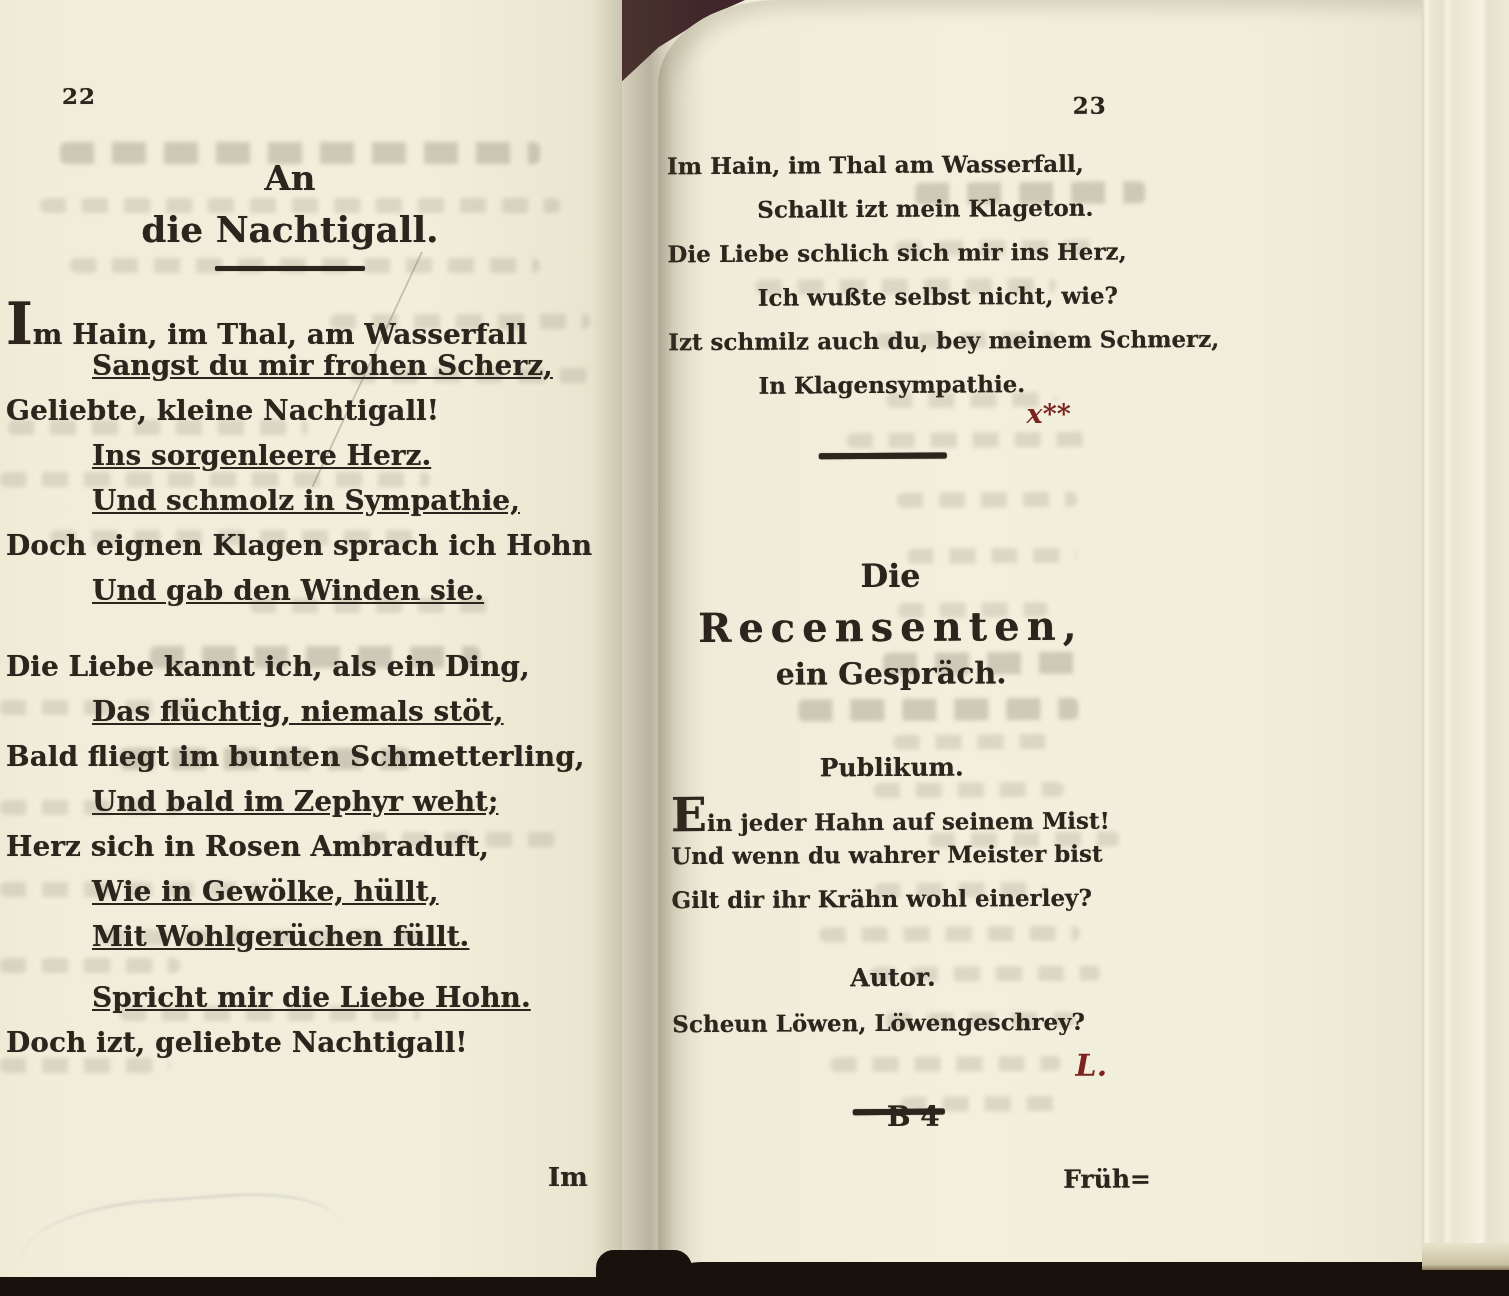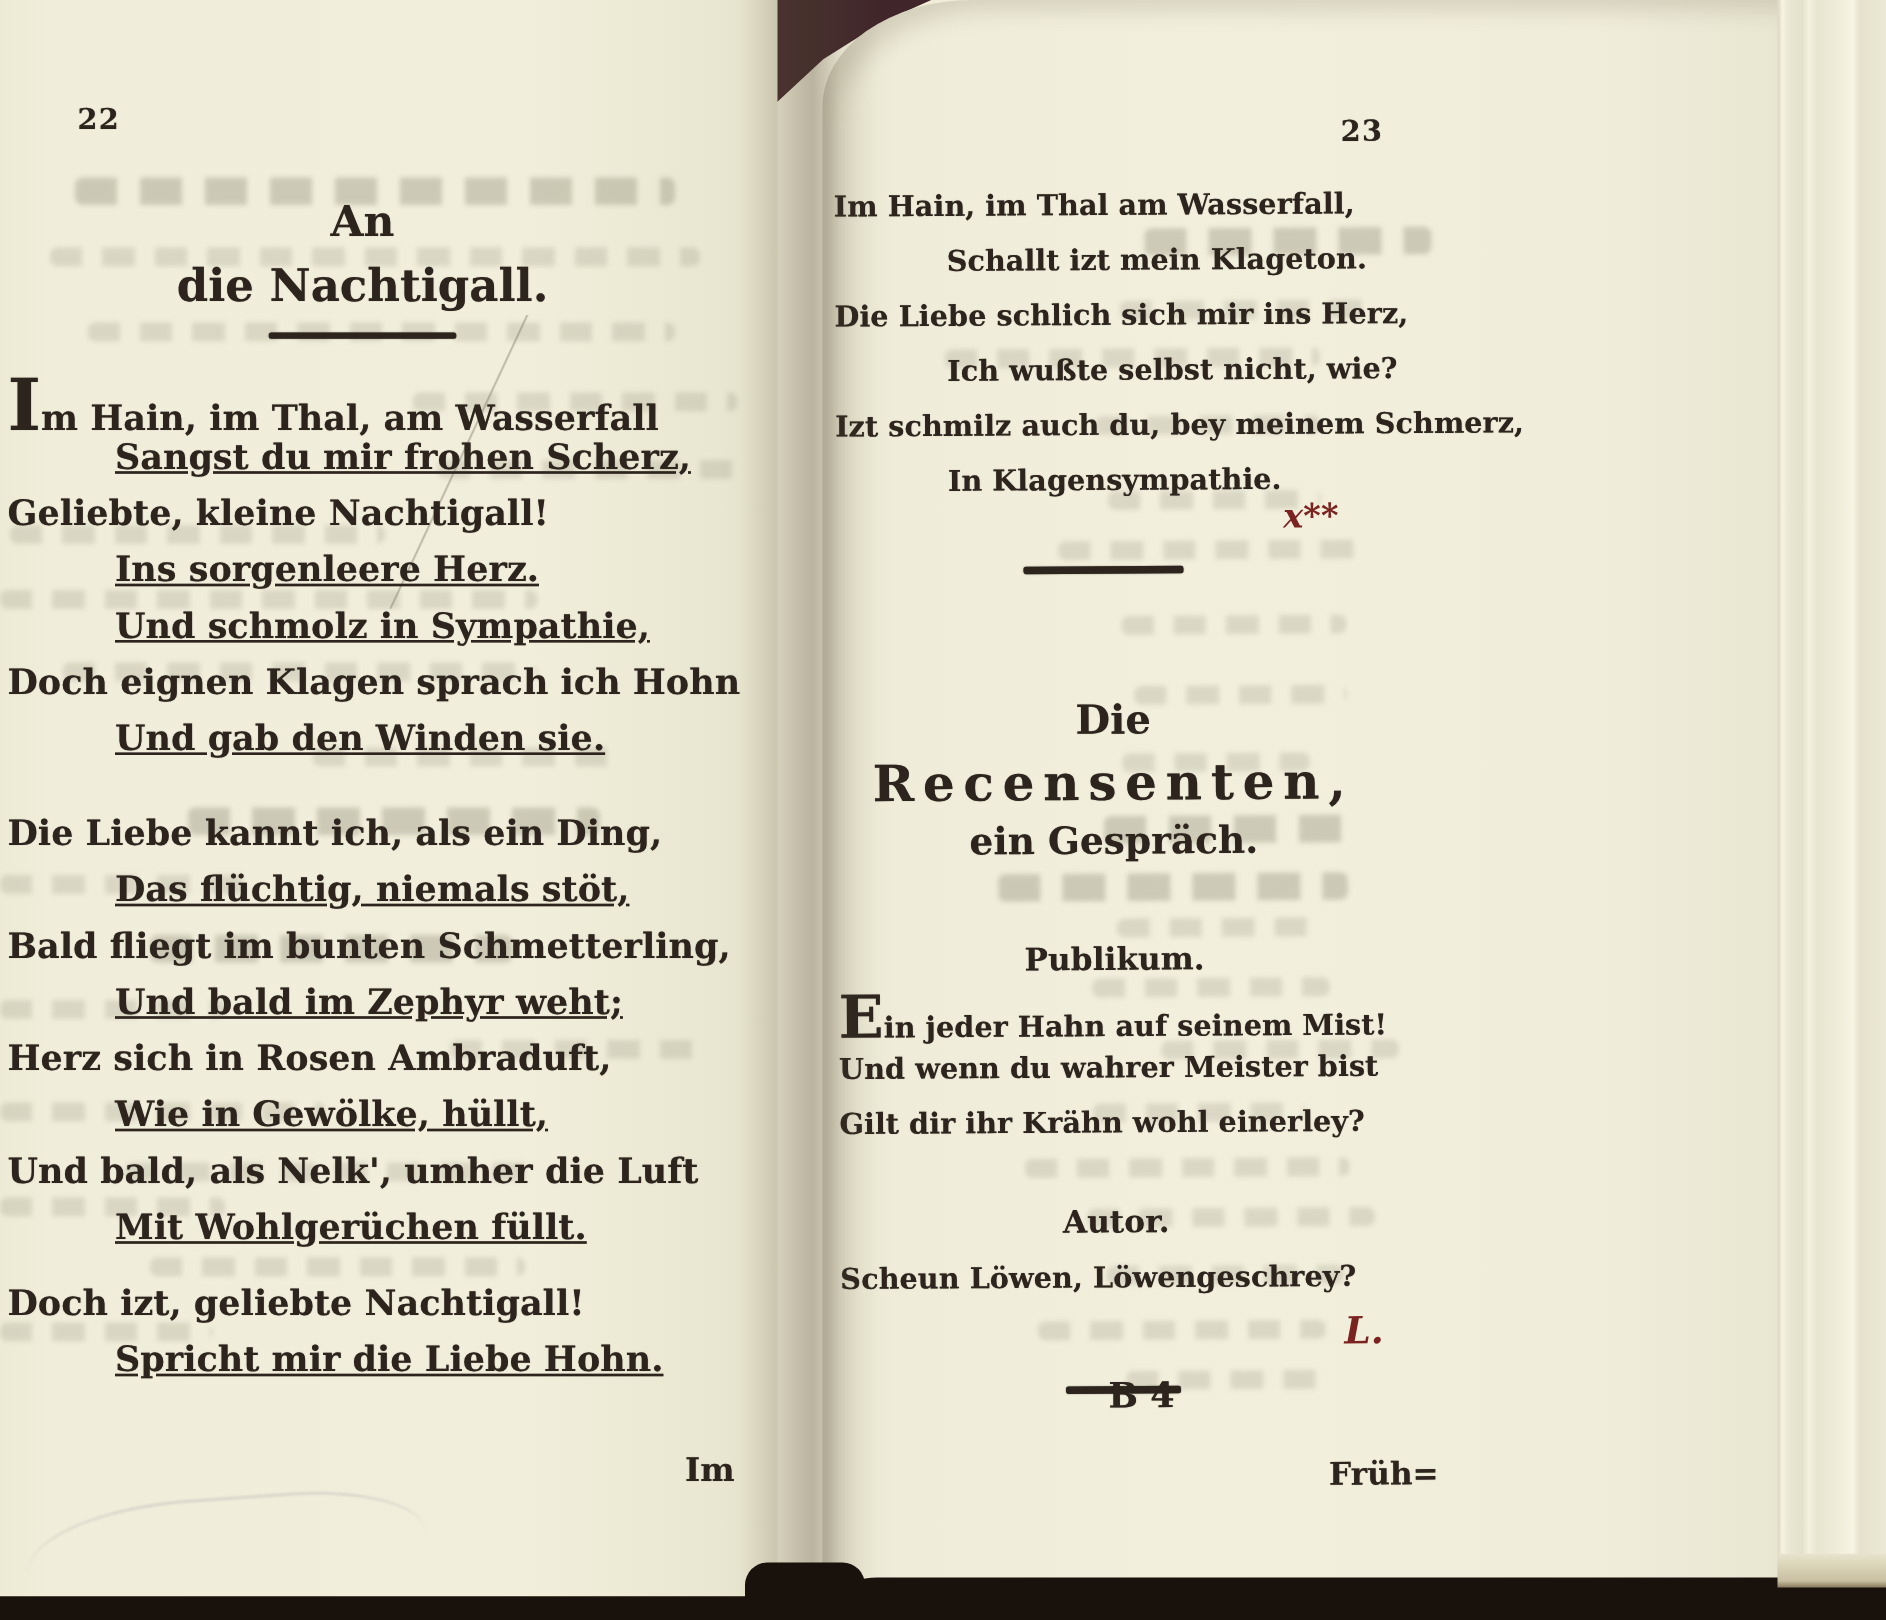--- a/index.html
+++ b/index.html
@@ -110,27 +110,26 @@
       <div class="line ink ind">Und gab den Winden sie.</div>
 
       <div style="height:31px"></div>
 
       <div class="line ink">Die Liebe kannt ich, als ein Ding,</div>
       <div class="line ink ind">Das flüchtig, niemals stöt,</div>
       <div class="line ink">Bald fliegt im bunten Schmetterling,</div>
       <div class="line ink ind">Und bald im Zephyr weht;</div>
       <div class="line ink">Herz sich in Rosen Ambraduft,</div>
       <div class="line ink ind">Wie in Gewölke, hüllt,</div>
-      <div class="line ink">Und bald, als Nelk', umher die Luft</div>
       <div class="line ink ind">Mit Wohlgerüchen füllt.</div>
 
       <div style="height:16px"></div>
 
+      <div class="line ink ind">Spricht mir die Liebe Hohn.</div>
       <div class="line ink">Doch izt, geliebte Nachtigall!</div>
-      <div class="line ink ind">Spricht mir die Liebe Hohn.</div>
     </div>
 
     <div class="catchword ink" style="left:548px;top:1162px">Im</div>
   </div>
 
   <div class="page page-right">
     <div class="rp-content">
 
       <div class="ghost bold" style="left:250px;top:182px;width:230px"></div>
       <div class="ghost" style="left:230px;top:240px;width:200px"></div>

